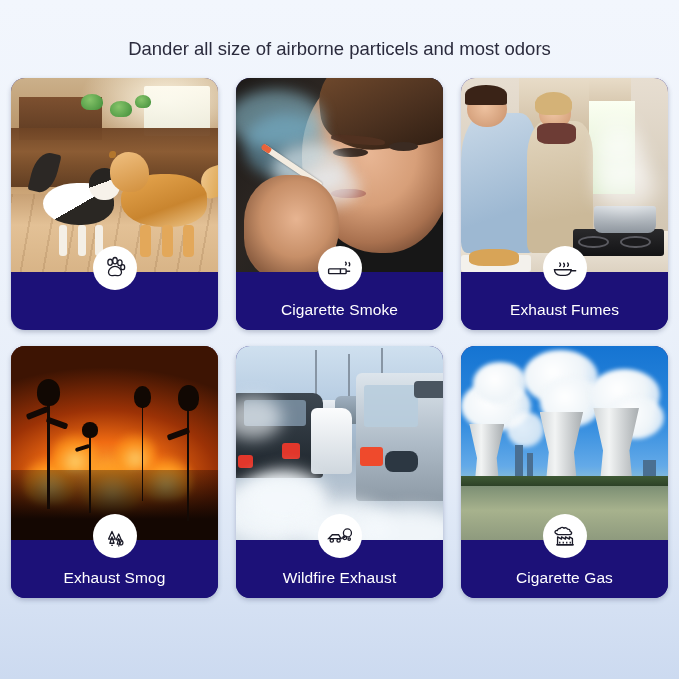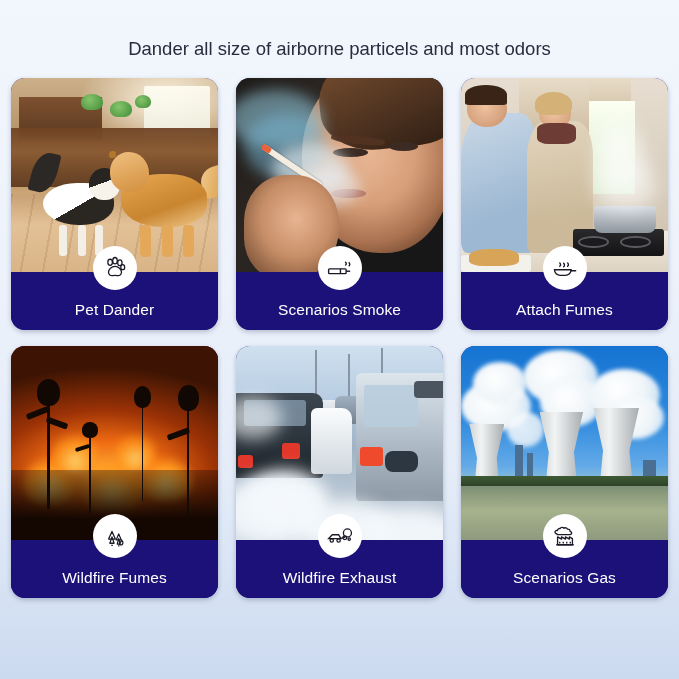--- a/index.html
+++ b/index.html
@@ -243,23 +243,20 @@
       </div>
       <div class="badge">
         <svg width="26" height="26" viewBox="0 0 32 32" fill="none" stroke="#1a1a28" stroke-width="1.6">
           <ellipse cx="10" cy="9" rx="2.8" ry="3.8"></ellipse>
           <ellipse cx="16" cy="7" rx="2.8" ry="3.9"></ellipse>
           <ellipse cx="22" cy="9.5" rx="2.7" ry="3.6"></ellipse>
           <ellipse cx="25.5" cy="15" rx="2.4" ry="3.1"></ellipse>
           <path d="M16 14c4.2 0 8 3.4 8 7.2 0 3-2.6 4.6-5.2 4.1-1.9-.4-3.7-.4-5.6 0C10.6 25.8 8 24.2 8 21.2 8 17.4 11.8 14 16 14z"></path>
         </svg>
       </div>
-      <div class="footer">
-        <div class="footer-label">Pet Dander</div>
-      </div>
     </div>
 
     <div class="card">
       <div class="photo">
         <div class="smokeimg">
           <div class="layer jacket"></div>
           <div class="layer face"></div>
           <div class="layer hair"></div>
           <div class="layer brow" style="left:46%;top:30%"></div>
           <div class="layer eyeb" style="left:47%;top:36%"></div>
@@ -275,21 +272,21 @@
       </div>
       <div class="badge">
         <svg width="28" height="28" viewBox="0 0 32 32" fill="none" stroke="#1a1a28" stroke-width="1.6">
           <rect x="3" y="17" width="20" height="5.4" rx="1"></rect>
           <line x1="16.5" y1="17" x2="16.5" y2="22.4"></line>
           <path d="M23 19.7h4.6"></path>
           <path d="M22 13c2-1.4 1-3.2 0-4.2M26 14c2-1.4 1-3.4 0-4.6"></path>
         </svg>
       </div>
       <div class="footer">
-        <div class="footer-label">Scenarios Smoke</div>
+        <div class="footer-label">Cigarette Smoke</div>
       </div>
     </div>
 
     <div class="card">
       <div class="photo">
         <div class="kitchen">
           <div class="layer cab" style="left:28%;top:0;width:34%;height:32%"></div>
           <div class="layer cab" style="left:62%;top:0;width:20%;height:22%"></div>
           <div class="layer kwin"></div>
           <div class="layer counter"></div>
@@ -315,21 +312,21 @@
         </div>
       </div>
       <div class="badge">
         <svg width="28" height="28" viewBox="0 0 32 32" fill="none" stroke="#1a1a28" stroke-width="1.6" stroke-linecap="round">
           <path d="M4 18h19a0 0 0 0 1 0 0c0 3.6-3 6.4-6.6 6.4h-5.8C7 24.4 4 21.6 4 18z"></path>
           <path d="M23 19.2h5.2"></path>
           <path d="M10 14c1.6-1.2.8-2.8 0-3.8M14.5 14.6c1.6-1.2.8-3 0-4M19 14c1.6-1.2.8-2.8 0-3.8"></path>
         </svg>
       </div>
       <div class="footer">
-        <div class="footer-label">Attach Fumes</div>
+        <div class="footer-label">Exhaust Fumes</div>
       </div>
     </div>
 
     <div class="card">
       <div class="photo">
         <div class="fire">
           <div class="layer flame" style="left:6%;bottom:18%;width:26%;height:26%"></div>
           <div class="layer flame" style="left:34%;bottom:14%;width:30%;height:30%"></div>
           <div class="layer flame" style="left:62%;bottom:20%;width:26%;height:24%"></div>
           <div class="layer flame" style="left:20%;bottom:34%;width:22%;height:22%;opacity:.8"></div>
@@ -362,21 +359,21 @@
           <path d="M9 19 L13 10 L17 19 Z"></path>
           <path d="M10.5 24 L13 16.5 L15.5 24 Z"></path>
           <path d="M12.2 26.5h1.8"></path>
           <path d="M18 20 L21 13 L24 20 Z"></path>
           <path d="M19.2 25 L21 18.5 L22.8 25 Z"></path>
           <path d="M20.2 27h1.6"></path>
           <path d="M24.5 26c2.4-1.6 1.6-4.2 0-5.6-.4 2-1.6 2.6-2.4 3.4-.8.9-.4 2.4 2.4 2.2z"></path>
         </svg>
       </div>
       <div class="footer">
-        <div class="footer-label">Wildfire Fumes</div>
+        <div class="footer-label">Exhaust Smog</div>
       </div>
     </div>
 
     <div class="card">
       <div class="photo">
         <div class="traffic">
           <div class="pole" style="left:38%;top:2%;height:28%"></div>
           <div class="pole" style="left:54%;top:4%;height:22%"></div>
           <div class="pole" style="left:70%;top:1%;height:20%"></div>
 
@@ -441,18 +438,18 @@
       </div>
       <div class="badge">
         <svg width="28" height="28" viewBox="0 0 32 32" fill="none" stroke="#1a1a28" stroke-width="1.5" stroke-linejoin="round">
           <path d="M7 13.5c-1.8 0-2.8-1.3-2.3-2.6.4-1.1 1.7-1.5 2.6-1.1.2-1.6 1.6-2.6 3-2.3 1-1.7 3.4-1.8 4.6-.4 1.3-1 3.2-.5 3.8 1 1.8-.3 3.2 1 3.1 2.6 1.4.2 2.1 1.5 1.6 2.6-.4.9-1.3 1.2-2.1 1.2H7z"></path>
           <path d="M7.5 26V17l4.5 2.6V17l4.5 2.6V17l4.5 2.6V17l3.5 2V26z"></path>
           <path d="M6 26h20"></path>
           <path d="M10 22.5v2M14 22.5v2M18 22.5v2M22 22.5v2"></path>
         </svg>
       </div>
       <div class="footer">
-        <div class="footer-label">Scenarios Gas</div>
+        <div class="footer-label">Cigarette Gas</div>
       </div>
     </div>
 
   </div>
 </div>
 
 </body></html>

